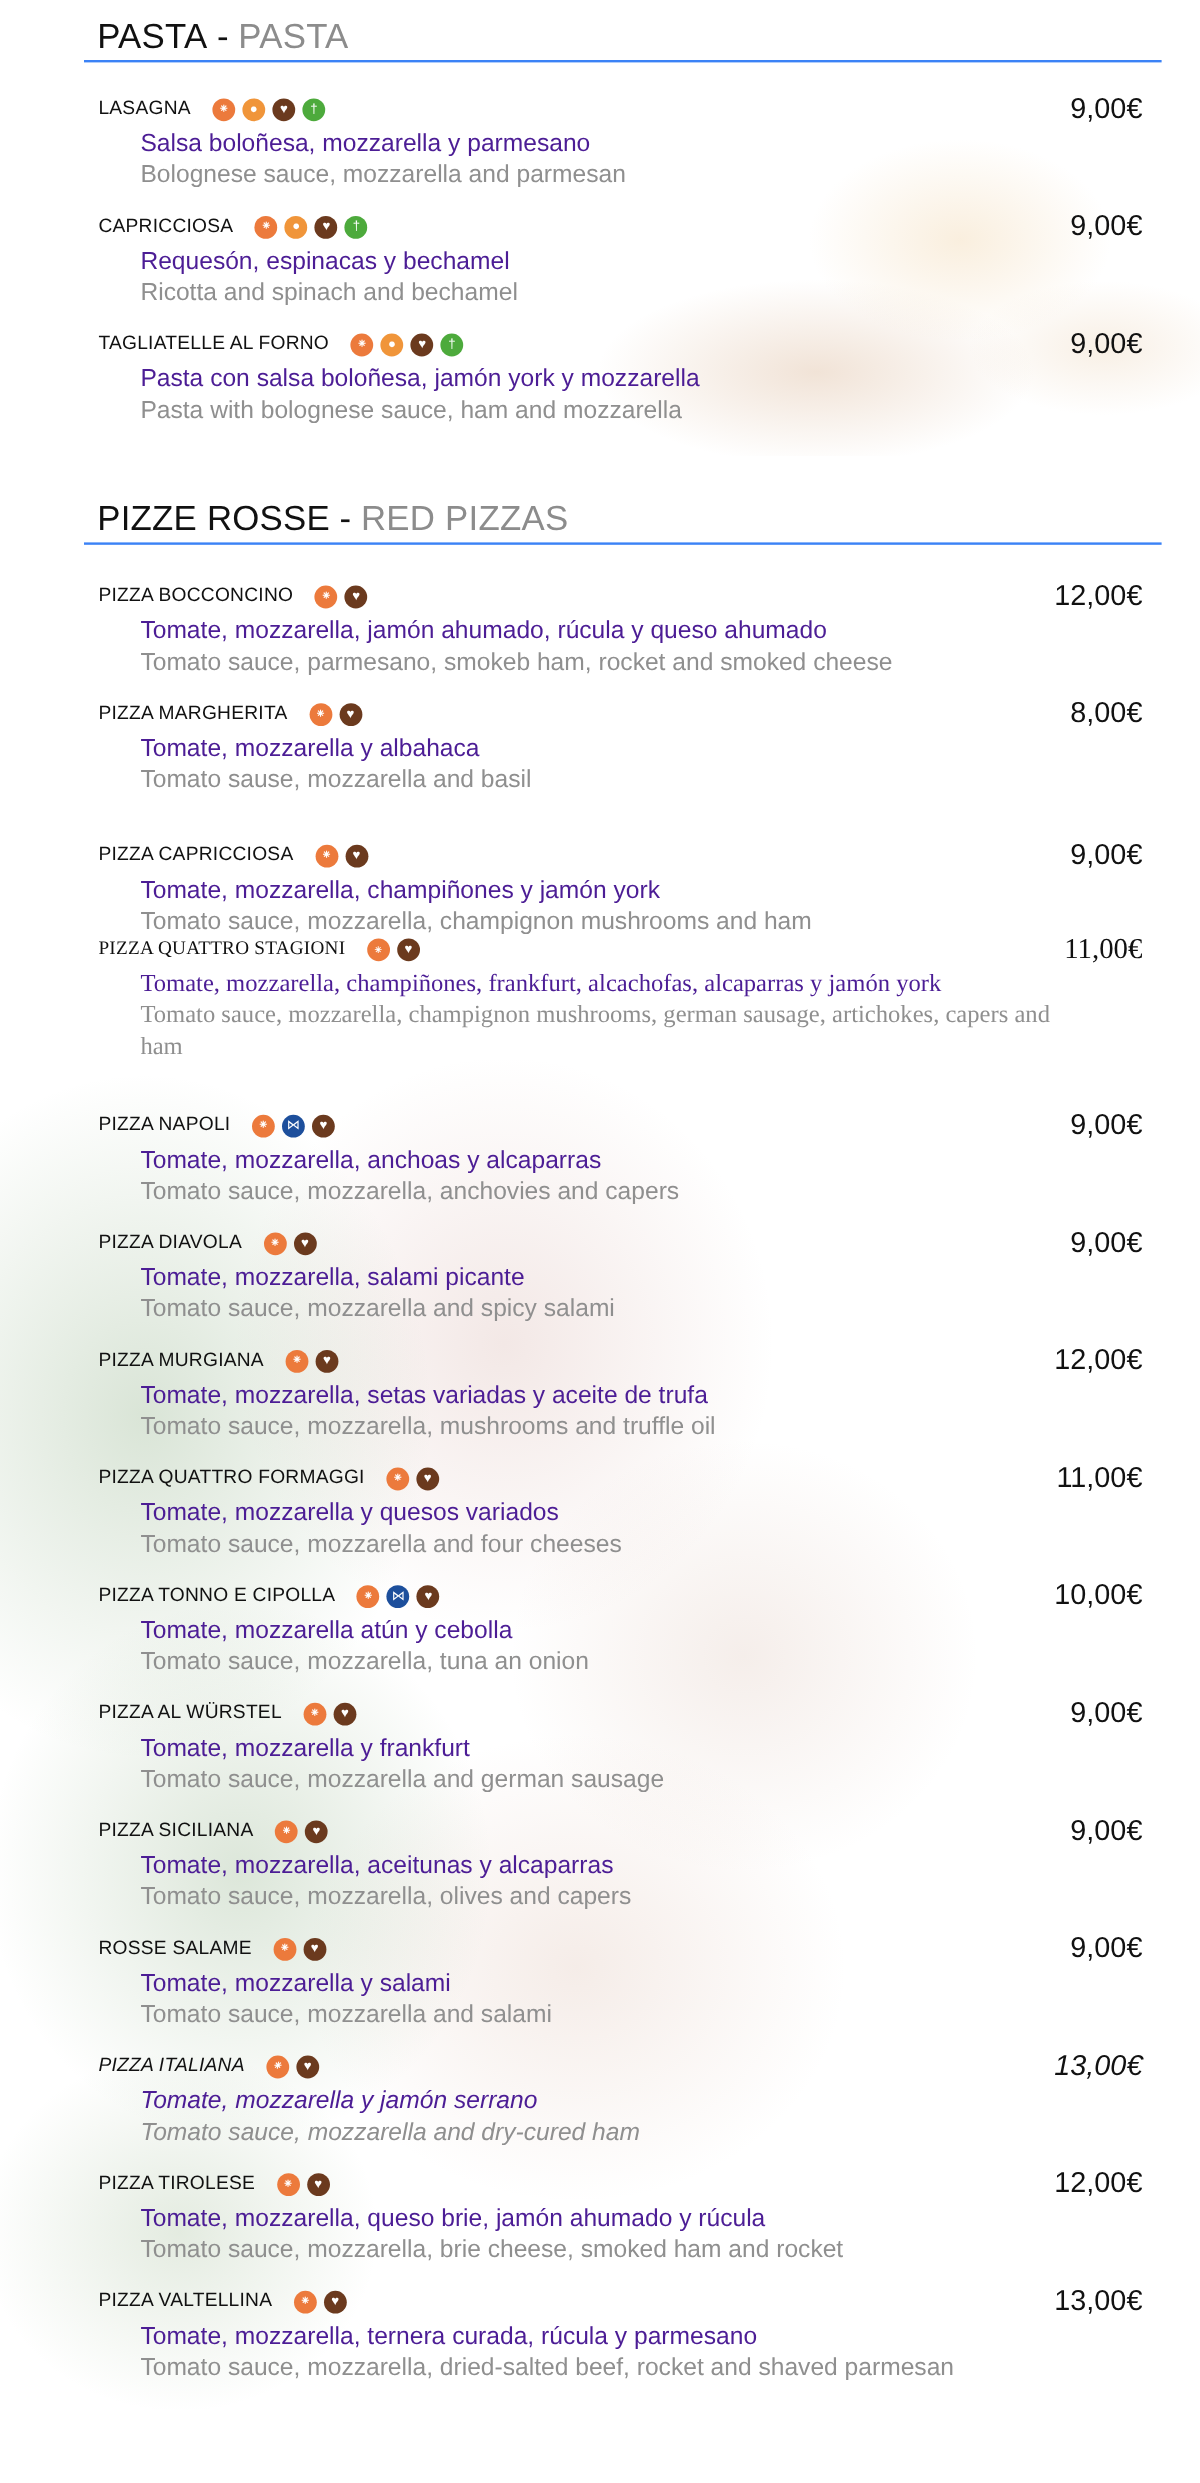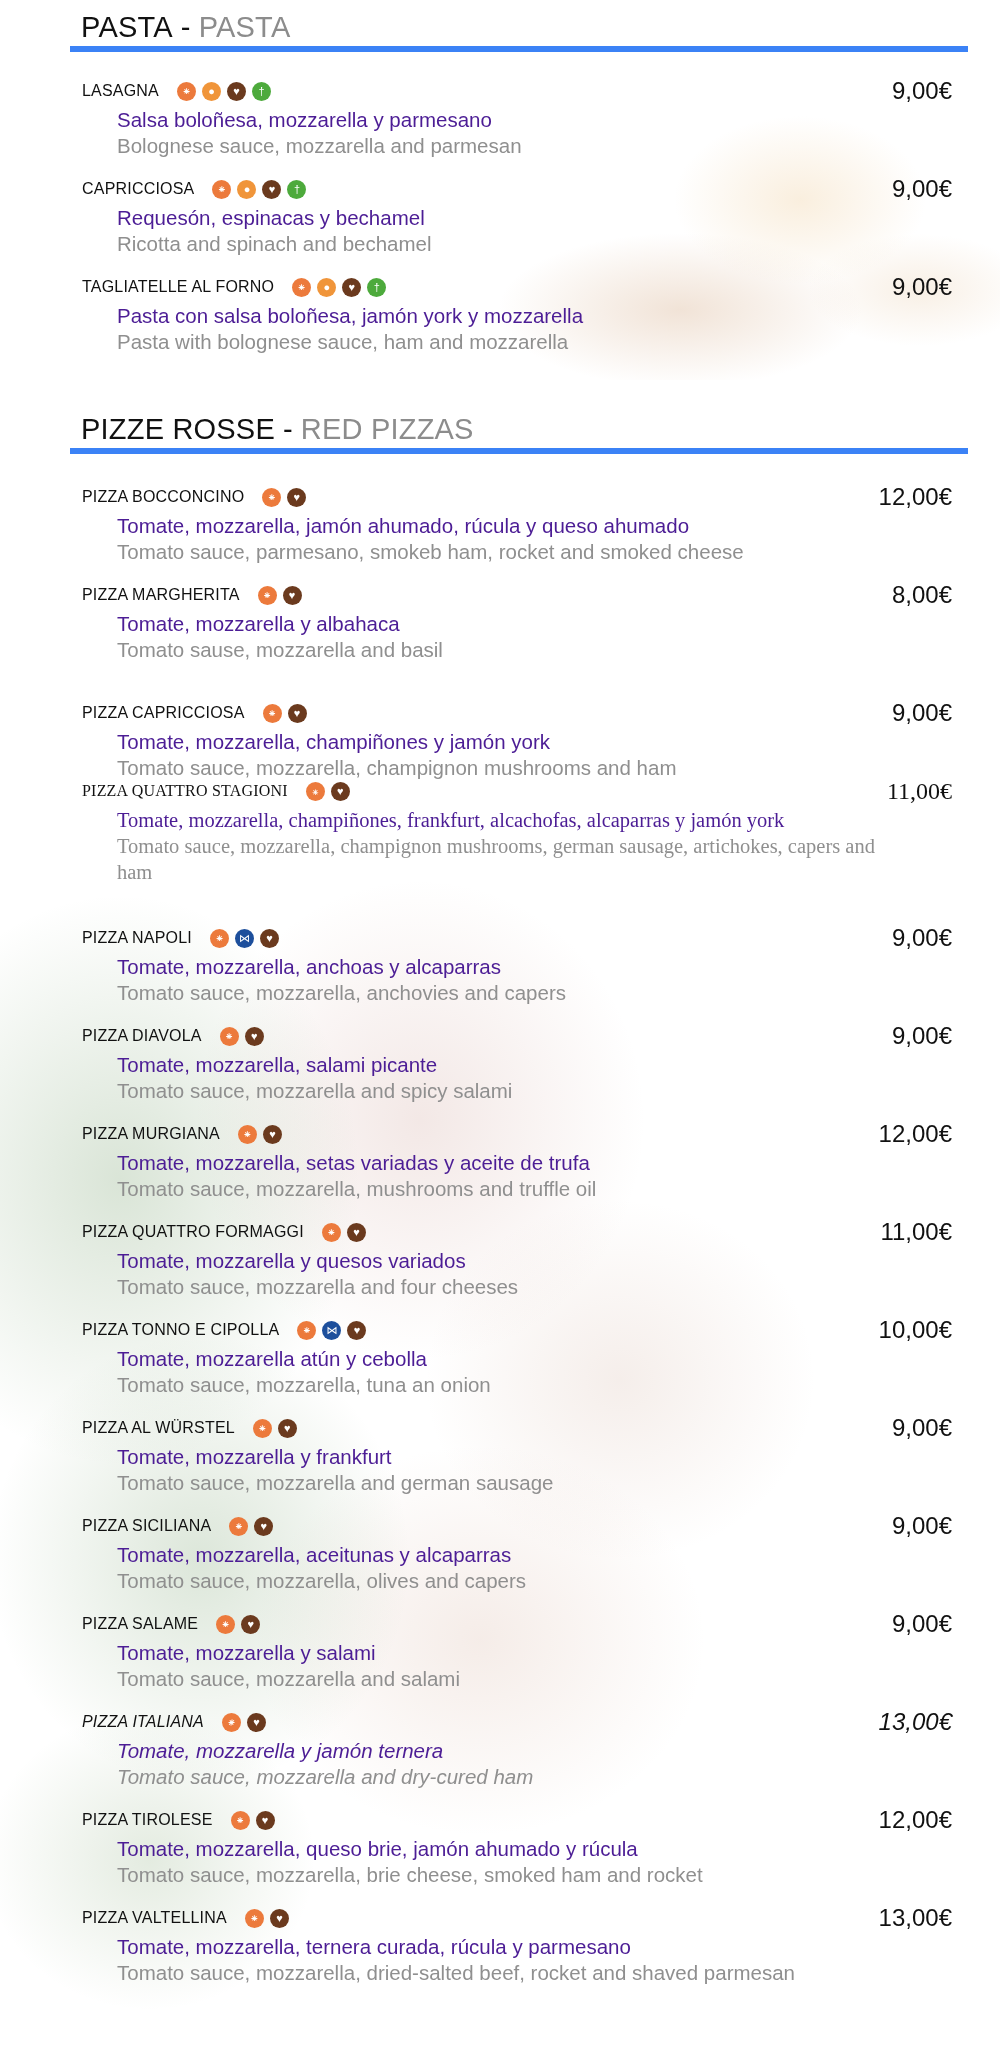--- a/index.html
+++ b/index.html
@@ -23,21 +23,21 @@
         radial-gradient(ellipse 280px 300px at 200px 800px, rgba(120,160,110,0.26), rgba(255,255,255,0) 75%),
         radial-gradient(ellipse 300px 260px at 480px 880px, rgba(210,170,150,0.22), rgba(255,255,255,0) 75%),
         radial-gradient(ellipse 260px 240px at 620px 620px, rgba(200,160,140,0.18), rgba(255,255,255,0) 75%),
         radial-gradient(ellipse 220px 200px at 150px 1100px, rgba(130,165,115,0.22), rgba(255,255,255,0) 75%);
     }
 
     .menu { position: absolute; left: 0; top: 0; width: 1000px; }
 
     .section { position: absolute; left: 70px; width: 898px; }
     .section-header {
-      height: 52px; border-bottom: 6px solid #3b82f6;
+      height: 52px; border-bottom: 2px solid #3b82f6;
       display: flex; align-items: flex-end; padding-left: 11px; padding-bottom: 2px;
       font-size: 29px; letter-spacing: 0.2px;
     }
     .section-header .es { color: #111; }
     .section-header .sep { color: #111; margin: 0 8px; }
     .section-header .en { color: #8c8c8c; }
 
     .item { position: absolute; left: 12px; width: 880px; }
     .item-title-row { display: flex; align-items: center; height: 32px; }
     .item-name { font-size: 16px; color: #111; letter-spacing: 0.2px; white-space: nowrap; }
@@ -256,40 +256,40 @@
             <span class="allergen" style="background: rgb(236, 122, 60);">⁕</span>
             <span class="allergen" style="background: rgb(107, 58, 30);">♥</span>
           </span>
         </div>
         <span class="price">9,00€</span>
         <div class="desc-es">Tomate, mozzarella, aceitunas y alcaparras</div>
         <div class="desc-en">Tomato sauce, mozzarella, olives and capers</div>
       </div>
       <div class="item" style="left: 82px; top: 1608px; width: 870px;">
         <div class="item-title-row">
-          <span class="item-name">PIZZA SALAME</span>
+          <span class="item-name">ROSSE SALAME</span>
           <span class="icons">
             <span class="allergen" style="background: rgb(236, 122, 60);">⁕</span>
             <span class="allergen" style="background: rgb(107, 58, 30);">♥</span>
           </span>
         </div>
         <span class="price">9,00€</span>
         <div class="desc-es">Tomate, mozzarella y salami</div>
         <div class="desc-en">Tomato sauce, mozzarella and salami</div>
       </div>
       <div class="item" style="left: 82px; top: 1706px; width: 870px; font-style: italic;">
         <div class="item-title-row">
           <span class="item-name">PIZZA ITALIANA</span>
           <span class="icons">
             <span class="allergen" style="background: rgb(236, 122, 60);">⁕</span>
             <span class="allergen" style="background: rgb(107, 58, 30);">♥</span>
           </span>
         </div>
         <span class="price">13,00€</span>
-        <div class="desc-es">Tomate, mozzarella y jamón ternera</div>
+        <div class="desc-es">Tomate, mozzarella y jamón serrano</div>
         <div class="desc-en">Tomato sauce, mozzarella and dry-cured ham</div>
       </div>
       <div class="item" style="left: 82px; top: 1804px; width: 870px;">
         <div class="item-title-row">
           <span class="item-name">PIZZA TIROLESE</span>
           <span class="icons">
             <span class="allergen" style="background: rgb(236, 122, 60);">⁕</span>
             <span class="allergen" style="background: rgb(107, 58, 30);">♥</span>
           </span>
         </div>

